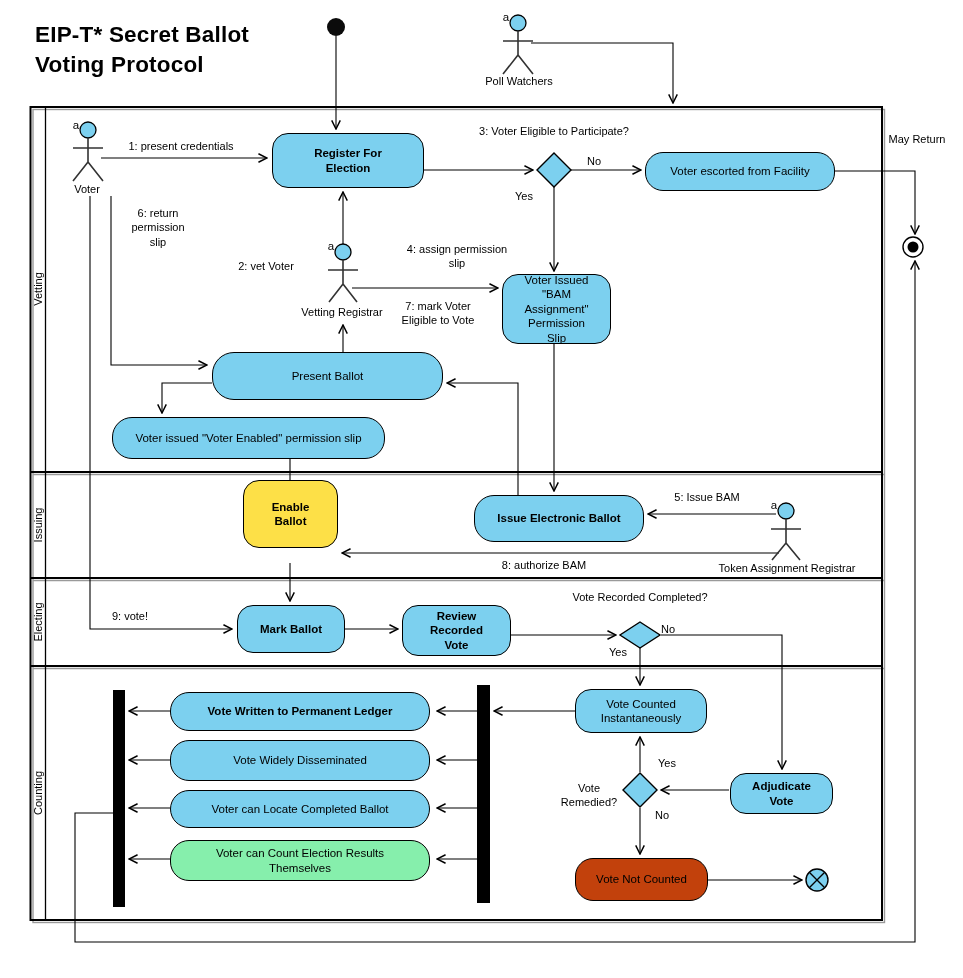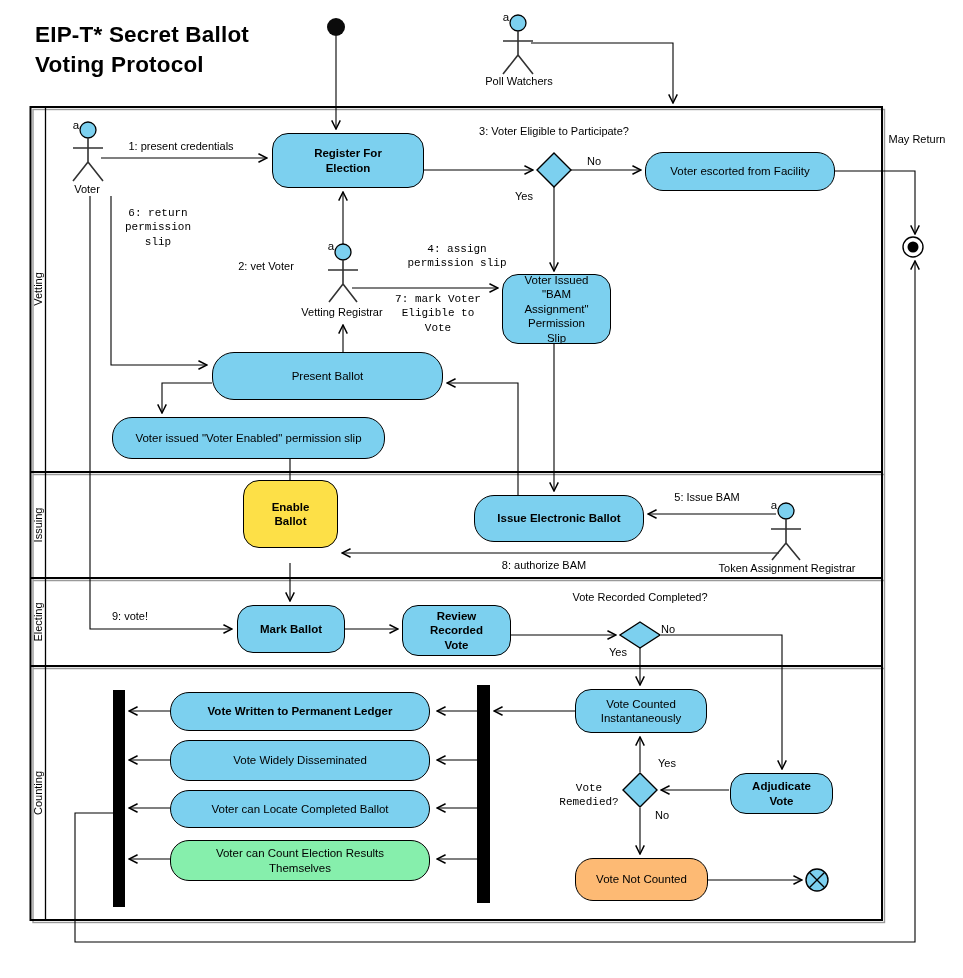--- a/index.html
+++ b/index.html
@@ -7,21 +7,21 @@
           font-family:"Liberation Sans",sans-serif;color:#000;}
   svg{position:absolute;left:0;top:0;}
   .title{position:absolute;left:35px;top:20px;font-size:22.5px;font-weight:600;
          line-height:1.32;letter-spacing:.2px;}
   .act{position:absolute;border:1.5px solid #000;display:flex;align-items:center;
        justify-content:center;text-align:center;font-size:11.5px;line-height:1.25;
        box-sizing:border-box;padding:2px 18px;border-radius:16px;}
   .b{font-weight:bold;}
   .lbl{position:absolute;font-size:11px;white-space:nowrap;text-align:center;
        transform:translate(-50%,-50%);line-height:1.3;}
-  .wrap{white-space:normal;font-family:Liberation Mono, monospace;}
+  .wrap{white-space:normal;}
   .amark{position:absolute;font-size:11.5px;transform:translate(-50%,-50%);}
   .lane-label{position:absolute;font-size:11px;transform:translate(-50%,-50%) rotate(-90deg);
        transform-origin:center;white-space:nowrap;}
 </style>
 </head>
 <body>
 
 <div id="canvas">
 
   <svg width="963" height="978">
@@ -138,21 +138,21 @@
   <div class="act" style="left: 645px; top: 152px; width: 190px; height: 39px; border-radius: 18px; background: rgb(124, 208, 239); border-color: rgb(0, 0, 0);">Voter escorted from Facility</div>
   <div class="act" style="left: 502px; top: 274px; width: 109px; height: 70px; background: rgb(124, 208, 239); border-color: rgb(0, 0, 0);">Voter Issued "BAM Assignment" Permission Slip</div>
   <div class="act" style="left: 212px; top: 352px; width: 231px; height: 48px; border-radius: 22px; background: rgb(124, 208, 239); border-color: rgb(0, 0, 0);">Present Ballot</div>
   <div class="act" style="left: 112px; top: 417px; width: 273px; height: 42px; border-radius: 20px; background: rgb(124, 208, 239); border-color: rgb(0, 0, 0);">Voter issued "Voter Enabled" permission slip</div>
   <div class="act b" style="left: 243px; top: 480px; width: 95px; height: 68px; background: #fde047; border-color: rgb(0, 0, 0);">Enable Ballot</div>
   <div class="act b" style="left: 474px; top: 495px; width: 170px; height: 47px; border-radius: 20px; background: rgb(124, 208, 239); border-color: rgb(0, 0, 0);">Issue Electronic Ballot</div>
   <div class="act b" style="left: 237px; top: 605px; width: 108px; height: 48px; background: rgb(124, 208, 239); border-color: rgb(0, 0, 0);">Mark Ballot</div>
   <div class="act b" style="left: 402px; top: 605px; width: 109px; height: 51px; background: rgb(124, 208, 239); border-color: rgb(0, 0, 0);">Review Recorded Vote</div>
   <div class="act" style="left: 575px; top: 689px; width: 132px; height: 44px; background: rgb(124, 208, 239); border-color: rgb(0, 0, 0);">Vote Counted Instantaneously</div>
   <div class="act b" style="left: 730px; top: 773px; width: 103px; height: 41px; background: rgb(124, 208, 239); border-color: rgb(0, 0, 0);">Adjudicate Vote</div>
-  <div class="act" style="left: 575px; top: 858px; width: 133px; height: 43px; border-radius: 18px; background: #fdba74; border-color: rgb(0, 0, 0);">Vote Not Counted</div>
+  <div class="act" style="left: 575px; top: 858px; width: 133px; height: 43px; border-radius: 18px; background: #c2410c; border-color: rgb(0, 0, 0);">Vote Not Counted</div>
   <div class="act b" style="left: 170px; top: 692px; width: 260px; height: 39px; border-radius: 19px; background: rgb(124, 208, 239); border-color: rgb(0, 0, 0);">Vote Written to Permanent Ledger</div>
   <div class="act" style="left: 170px; top: 740px; width: 260px; height: 41px; border-radius: 19px; background: rgb(124, 208, 239); border-color: rgb(0, 0, 0);">Vote Widely Disseminated</div>
   <div class="act" style="left: 170px; top: 790px; width: 260px; height: 38px; border-radius: 19px; background: rgb(124, 208, 239); border-color: rgb(0, 0, 0);">Voter can Locate Completed Ballot</div>
   <div class="act" style="left: 170px; top: 840px; width: 260px; height: 41px; border-radius: 19px; background: #86efac; border-color: rgb(0, 0, 0);">Voter can Count Election Results Themselves</div>
 
   <div class="lbl" style="left:87px;top:189px;">Voter</div>
   <div class="lbl" style="left:519px;top:81px;">Poll Watchers</div>
   <div class="lbl" style="left:342px;top:312px;">Vetting Registrar</div>
   <div class="lbl" style="left:787px;top:568px;">Token Assignment Registrar</div>
   <div class="amark" style="left:76px;top:125px;">a</div>

